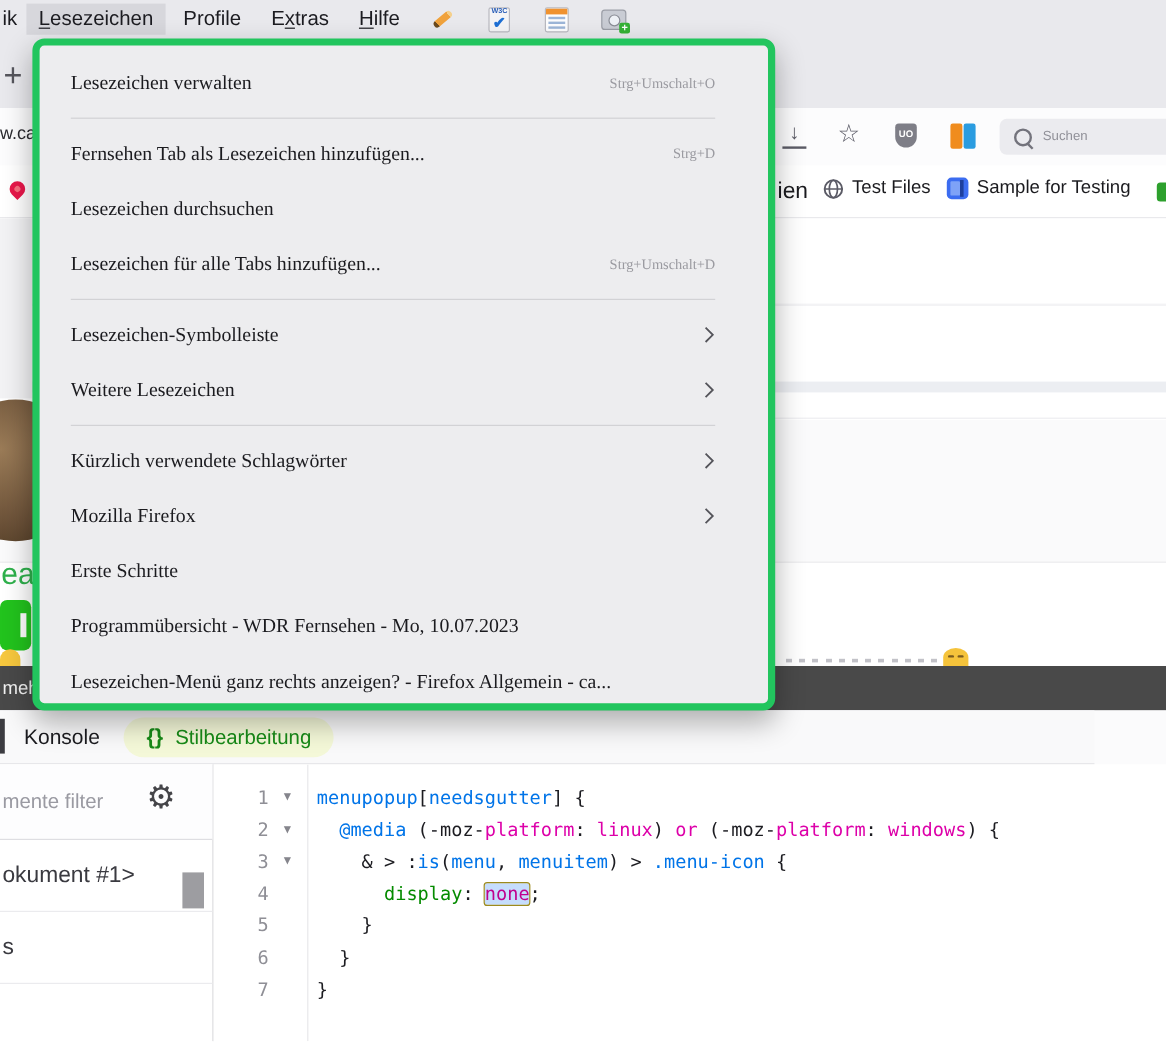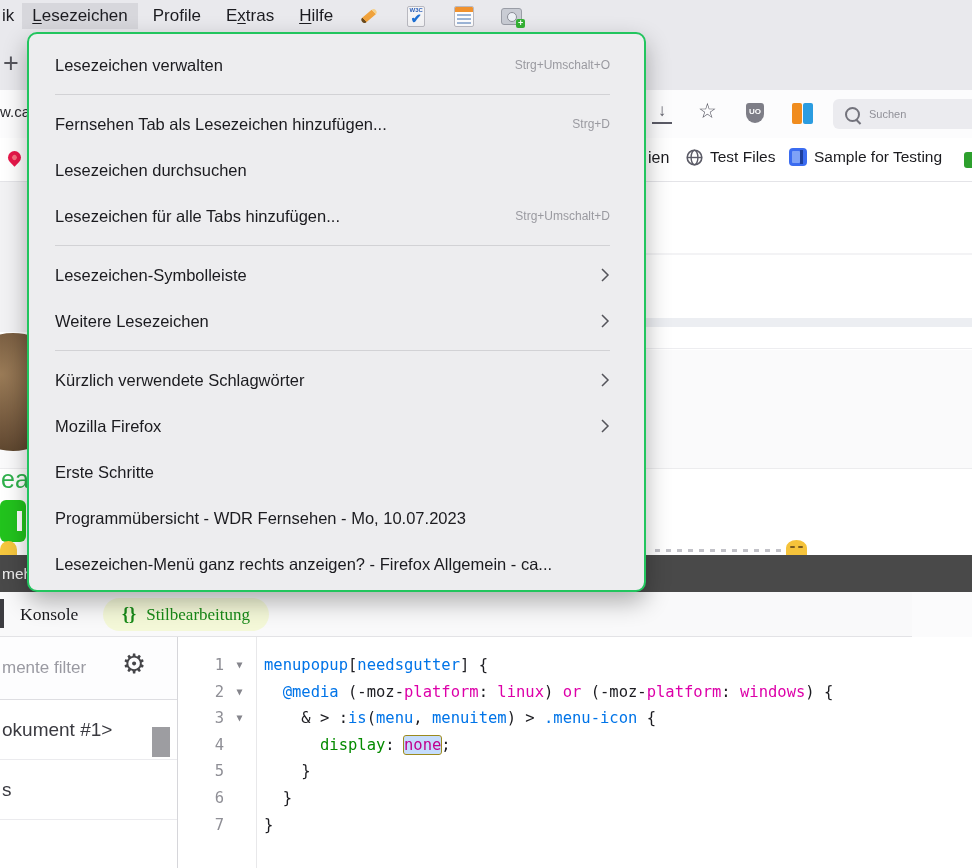--- a/index.html
+++ b/index.html
@@ -45,21 +45,21 @@
   .mag{width:11px;height:11px;border:2px solid #73737c;border-radius:50%;position:relative;margin-right:9px;flex:none;}
   .mag::after{content:"";position:absolute;left:10px;top:10px;width:6px;height:2px;background:#73737c;
     transform:rotate(45deg);transform-origin:0 0;}
   .search-label{font-size:11px;}
 
   .bookmarksbar{position:absolute;left:0;top:138px;width:972px;height:44px;background:#ffffff;
     border-bottom:1px solid #e4e4e8;box-sizing:border-box;}
   .flame{position:absolute;left:8px;top:13px;width:13px;height:13px;background:#e8174a;
     border-radius:50% 50% 50% 0;transform:rotate(-45deg);}
   .flame::after{content:"";position:absolute;left:4px;top:4px;width:5px;height:5px;background:#f8707f;border-radius:50%;}
-  .bm-partial{position:absolute;left:648px;top:11px;font-size:16px;color:#1b1b1f;}
+  .bm-partial{position:absolute;left:648px;top:11px;font-size:19px;color:#1b1b1f;}
   .bm-item{position:absolute;top:10px;display:flex;align-items:center;gap:7px;font-size:15.5px;color:#1b1b1f;}
   .bm-testfiles{left:686px;}
   .bm-sample{left:789px;}
   .globe{width:17px;height:17px;flex:none;}
   .sample-ic{width:18px;height:18px;border-radius:4px;background:#3b6cf0;position:relative;flex:none;overflow:hidden;}
   .sample-ic::before{content:"";position:absolute;left:3px;top:3px;width:8px;height:12px;background:#7ea2f7;border-radius:1px;}
   .sample-ic::after{content:"";position:absolute;left:11px;top:2px;width:3px;height:14px;background:#1d3f9e;}
   .bm-green-sliver{position:absolute;left:964px;top:14px;width:8px;height:16px;background:#2da02d;border-radius:3px 0 0 3px;}
 
   
@@ -80,21 +80,21 @@
   .emoji-right i{position:absolute;top:6px;width:5px;height:2px;background:#7a5b1f;border-radius:2px;}
   .emoji-right i.l{left:4px;} .emoji-right i.r{left:12px;}
   .tiny-dashes{position:absolute;left:655px;top:549px;width:130px;height:3px;
     background:repeating-linear-gradient(90deg,#c2c2c8 0 5px,transparent 5px 11px);}
   .dark-banner{position:absolute;left:0;top:555px;width:972px;height:37px;background:#494949;}
   .dark-banner .txt{position:absolute;left:2px;top:0;line-height:37px;font-size:15.5px;color:#f2f2f2;}
 
   
   .devtools{position:absolute;left:0;top:592px;width:972px;height:276px;background:#fbfbfc;}
   .dt-tabrow{position:absolute;left:0;top:0;width:912px;height:45px;background:#f9f9fa;
-    border-bottom:1px solid #e3e3e6;box-sizing:border-box;font-family:Liberation Serif, serif;}
+    border-bottom:1px solid #e3e3e6;box-sizing:border-box;}
   .dt-edge-tab{position:absolute;left:0;top:7px;width:4px;height:29px;background:#3c3c41;}
   .dt-tab-konsole{position:absolute;left:20px;top:0;line-height:44px;font-size:17.5px;color:#1b1b1f;}
   .dt-pill{position:absolute;left:103px;top:6px;height:33px;border-radius:17px;background:#f4f8d8;
     display:flex;align-items:center;gap:10px;padding:0 19px;}
   .braces{font-size:18px;font-weight:bold;color:#188a18;}
   .dt-pill .lbl{font-size:17px;color:#188a18;}
 
   .dt-sidebar{position:absolute;left:0;top:45px;width:178px;height:231px;background:#fff;
     border-right:1px solid #d6d6da;box-sizing:border-box;}
   .filterrow{position:absolute;left:0;top:0;width:177px;height:63px;background:#fdfdfe;
@@ -116,22 +116,22 @@
   .fold{width:31px;text-align:center;color:#85858c;font-size:10px;flex:none;}
   .code{padding-left:9px;white-space:pre;color:#1c1c21;}
   .t-sel,.t-kw{color:#0074e8;}
   .t-attr,.t-val{color:#dd00a9;}
   .t-prop{color:#058b00;}
   .t-pln{color:#1c1c21;}
   .t-hl{color:#c0008f;background:#c5ddfc;outline:1px solid #9c8a1e;border-radius:2px;}
 
   
   .menu-popup{position:absolute;left:27px;top:32px;width:619px;height:560px;background:#ededef;
-    border:2px solid #22c55e;border-radius:10px;box-shadow:0 10px 24px rgba(0,0,0,.30);
-    box-sizing:border-box;padding:8px 8px 6px 0;z-index:50;}
+    border:6px solid #22c55e;border-radius:10px;box-shadow:0 10px 24px rgba(0,0,0,.30);
+    box-sizing:border-box;padding:8px 18px 6px 0;z-index:50;font-family:Liberation Serif, serif;}
   .menu-row{height:46px;display:flex;align-items:center;padding:0 26px;font-size:16.5px;color:#1b1b1f;}
   .menu-row .lbl{flex:1;white-space:nowrap;overflow:hidden;}
   .menu-row .sc{color:#9a9aa0;font-size:12px;margin-left:12px;white-space:nowrap;}
   .menu-sep{height:1px;background:#d2d2d5;margin:6px 26px;}
   .chev{flex:none;margin-left:12px;}
 </style>
 </head>
 <body>
 
 <div class="screen">

